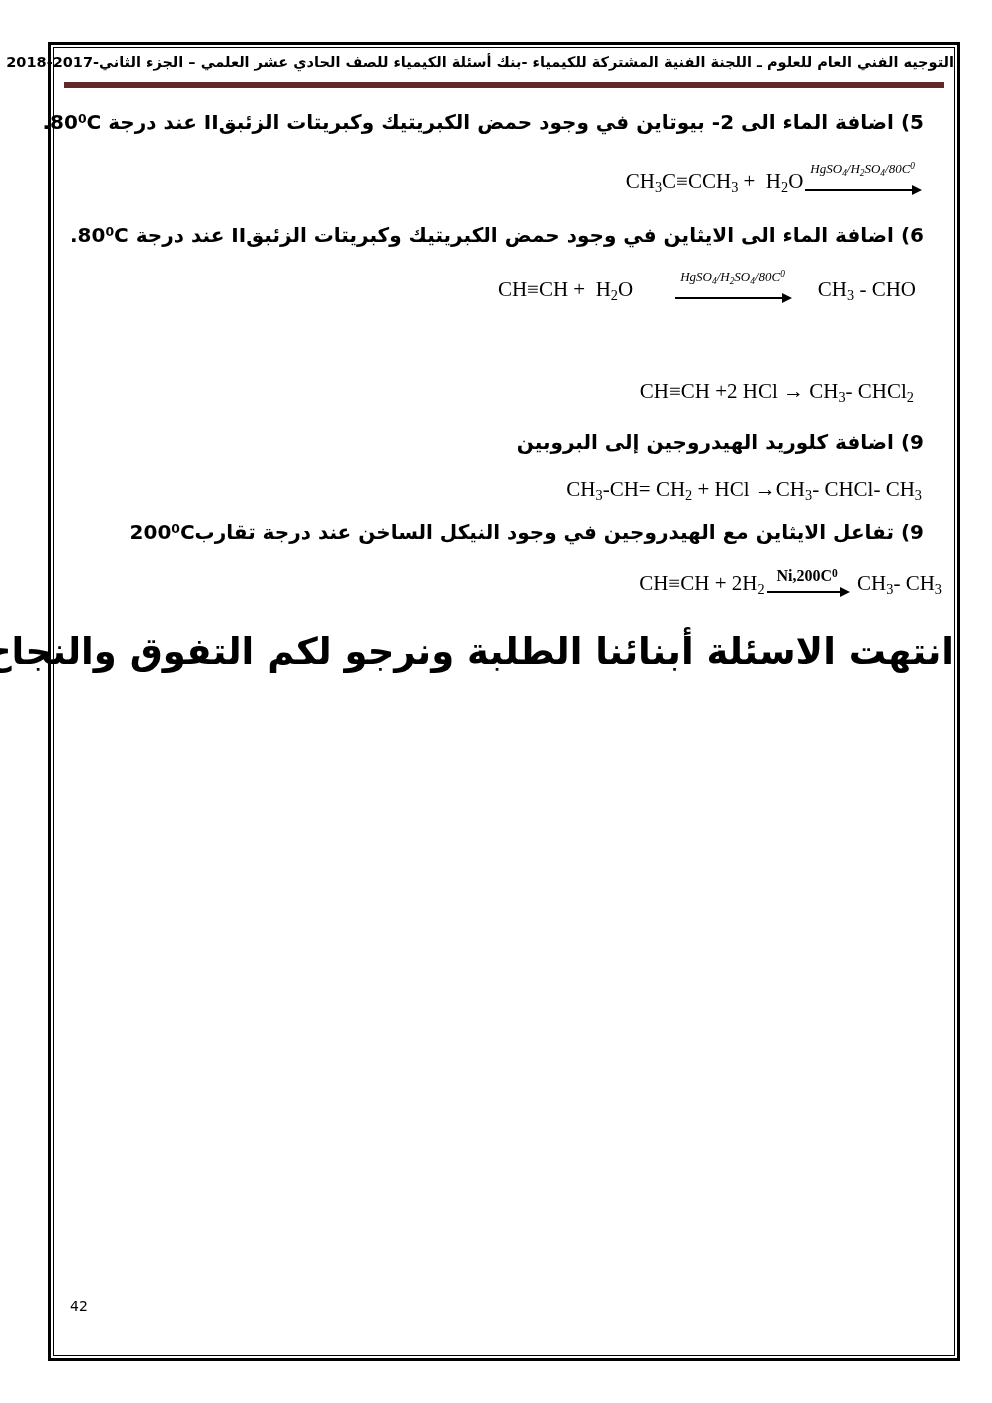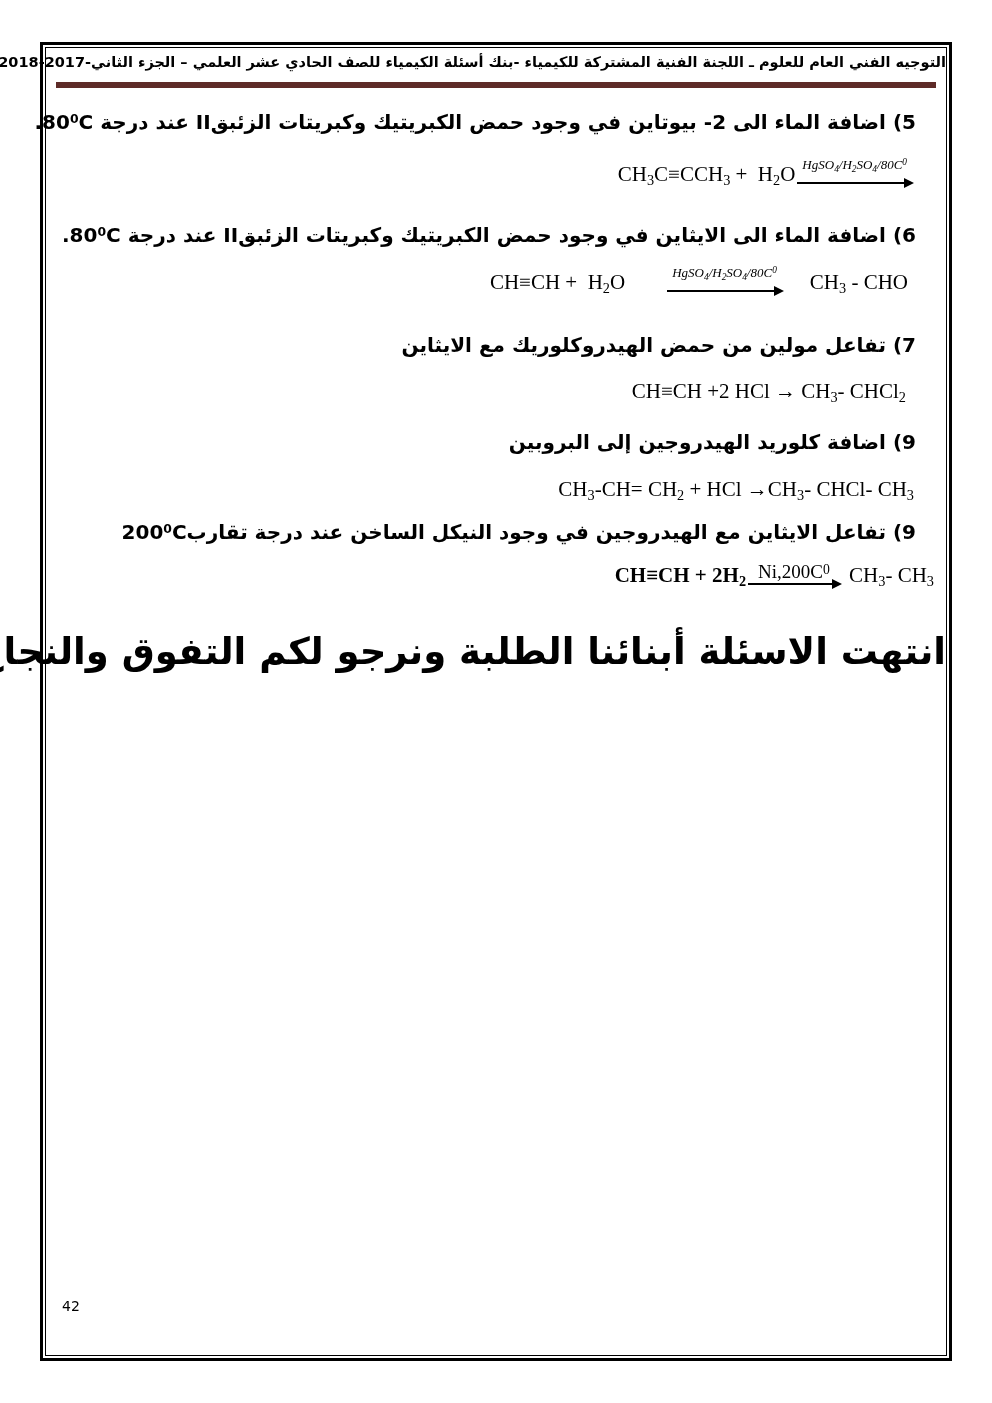--- a/index.html
+++ b/index.html
@@ -7,21 +7,21 @@
   body {
     width: 992px; height: 1403px;
     position: relative;
     font-family: "DejaVu Sans", sans-serif;
     color: #000;
     overflow: hidden;
   }
 
   
   .page-border {
-    position: absolute; left: 40px; top: 42px;
+    position: absolute; left: 48px; top: 42px;
     width: 912px; height: 1319px;
     border: 3px solid #000;
     padding: 2px;
     background: #fff;
   }
   .page-inner {
     position: relative;
     width: 100%; height: 100%;
     border: 1px solid #000;
   }
@@ -79,21 +79,21 @@
   .rxn-arrow {
     display: inline-flex;
     flex-direction: column;
     align-items: center;
     margin: 0 6px 9px 2px;
   }
   .arrow-label {
     font-family: "Liberation Serif", serif;
     font-style: italic;
     font-size: 13px;
-    line-height: 17px;
+    line-height: 24px;
     padding: 0 5px 4px 5px;
     white-space: pre;
   }
   .arrow-label sub { font-size: 72%; vertical-align: -3px; }
   .arrow-label sup { font-size: 72%; vertical-align: 4px; }
   .arrow-shaft {
     align-self: stretch;
     position: relative;
     height: 0;
     border-top: 2px solid #000;
@@ -107,25 +107,25 @@
     border-bottom: 5px solid transparent;
     border-left: 10px solid #000;
   }
 
   .eq5 { top: 106px; padding-right: 28px; }
   .eq6 { top: 214px; padding-right: 38px; }
   .eq6 .rxn-arrow { margin: 0 28px 9px 42px; }
   .eq7 { top: 330px; padding-right: 40px; }
   .eq8 { top: 428px; padding-right: 32px; }
   .eq9 { top: 513px; padding-right: 12px; font-weight: 400; }
-  .eq9 .reactants { font-weight: 700; }
+  .eq9 .reactants { font-weight: 400; }
   .eq9 .arrow-label {
     font-style: normal;
-    font-weight: 400;
-    font-size: 19px;
+    font-weight: 700;
+    font-size: 16px;
     padding: 0 10px 3px 10px;
   }
   .eq9 .rxn-arrow { margin: 0 4px 9px 2px; }
 
   
   .closing {
     position: absolute; top: 582px; left: 0; right: 0;
     direction: rtl;
     text-align: center;
     font-family: "DejaVu Sans", sans-serif;
@@ -163,21 +163,20 @@
     <div class="question q6">6)  اضافة الماء الى الايثاين  في وجود حمض الكبريتيك وكبريتات الزئبقII عند درجة 80<sup>0</sup>C.</div>
     <div class="equation-row eq6">
       <span class="formula reactants">CH≡CH +  H<sub>2</sub>O</span>
       <span class="rxn-arrow">
         <span class="arrow-label">HgSO<sub>4</sub>/H<sub>2</sub>SO<sub>4</sub>/80C<sup>0</sup></span>
         <span class="arrow-shaft"></span>
       </span>
       <span class="formula products">CH<sub>3</sub> - CHO</span>
     </div>
 
-    <div class="question q7">7)  تفاعل مولين من حمض الهيدروكلوريك مع الايثاين</div>
     <div class="equation-row eq7">
       <span class="formula">CH≡CH +2 HCl → CH<sub>3</sub>- CHCl<sub>2</sub></span>
     </div>
 
     <div class="question q8">9)  اضافة كلوريد الهيدروجين إلى البروبين</div>
     <div class="equation-row eq8">
       <span class="formula">CH<sub>3</sub>-CH= CH<sub>2</sub> + HCl →CH<sub>3</sub>- CHCl- CH<sub>3</sub></span>
     </div>
 
     <div class="question q9">9)  تفاعل الايثاين مع الهيدروجين في وجود النيكل الساخن عند درجة تقارب200<sup>0</sup>C</div>

